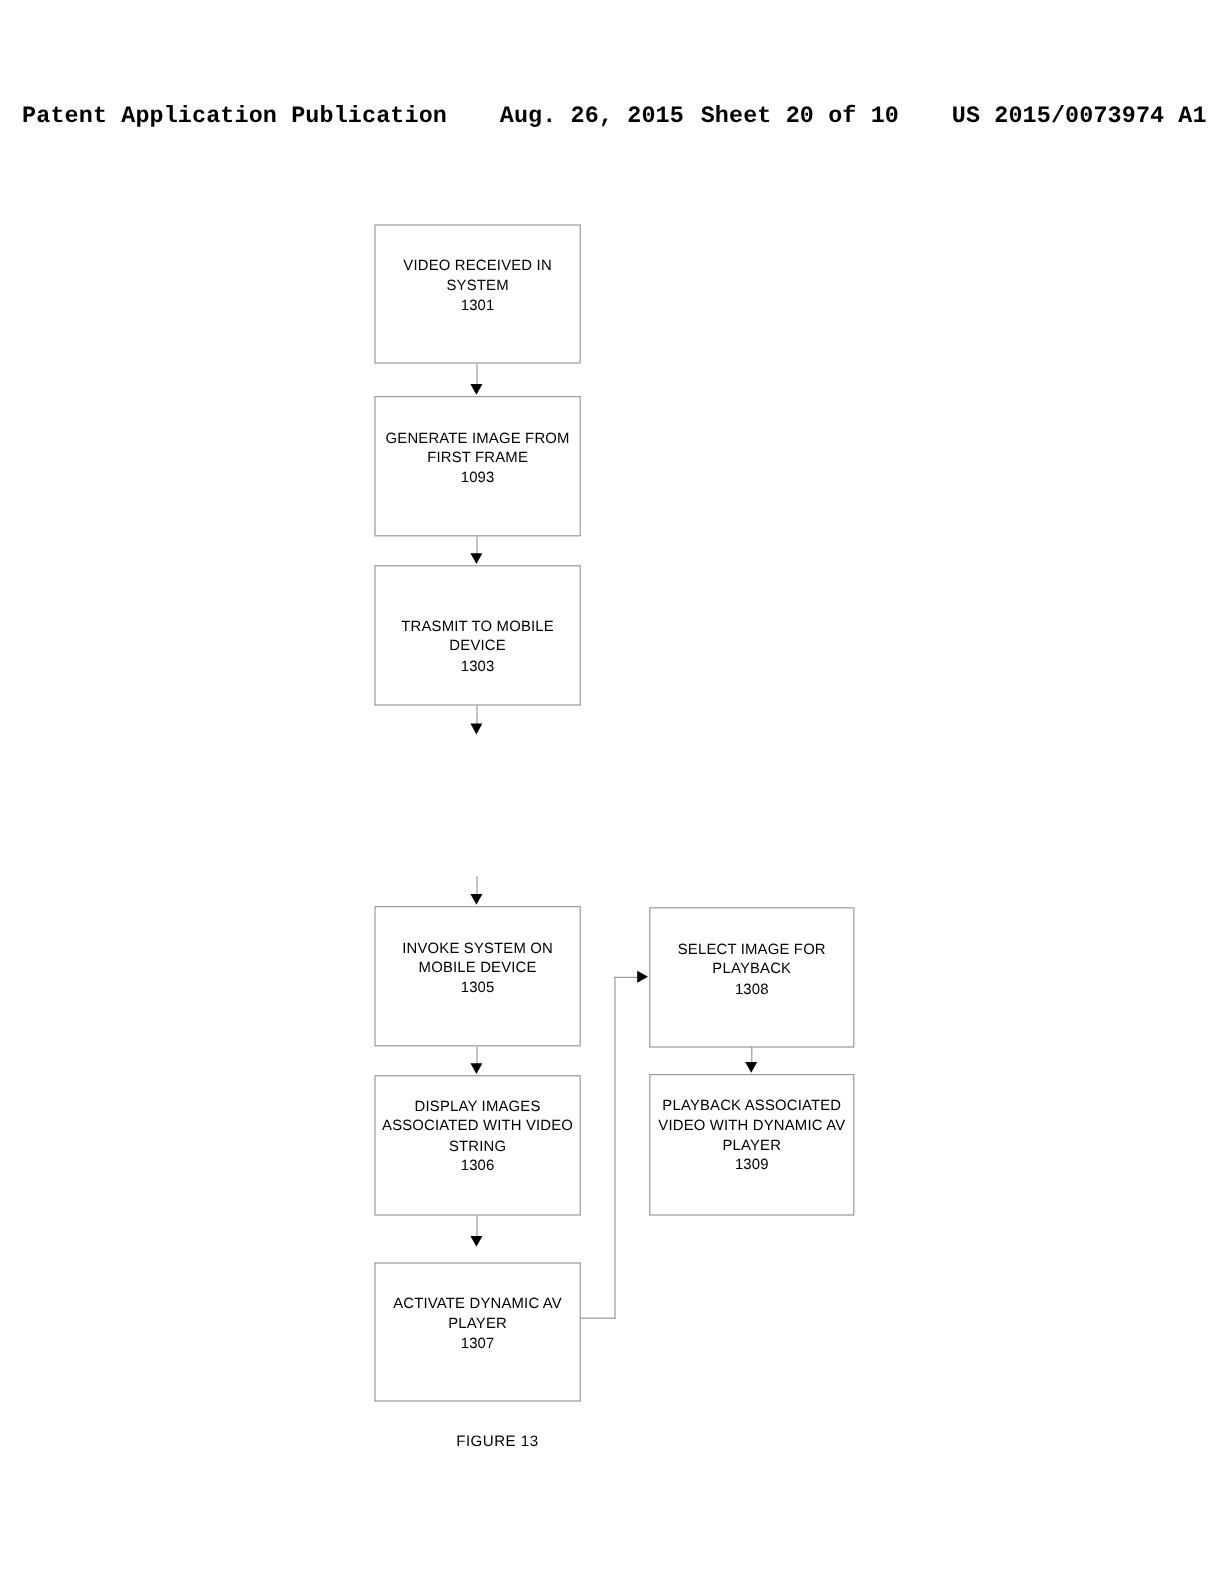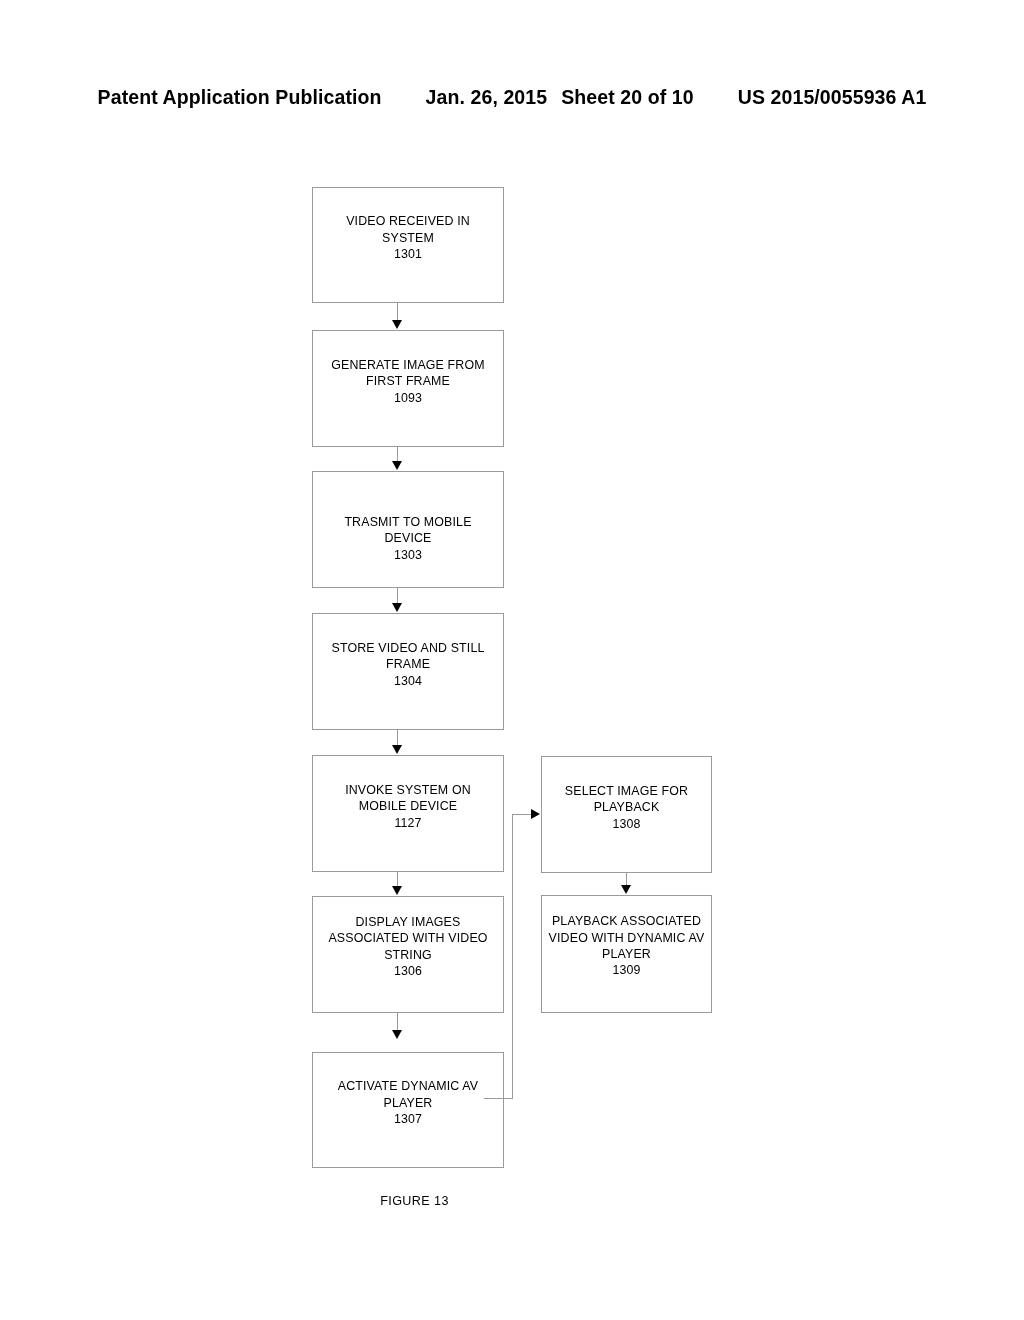--- a/index.html
+++ b/index.html
@@ -20,21 +20,21 @@
   
   #page-header {
     position: absolute;
     top: 86px;
     left: 0;
     width: 1024px;
     height: 28px;
     display: flex;
     justify-content: center;
     align-items: baseline;
-    font-family: Liberation Sans, sans-serif;
+    font-family: Liberation Mono, monospace;
     font-weight: bold;
     font-size: 19.5px;
     letter-spacing: 0.1px;
     white-space: nowrap;
   }
   #page-header .hdr-seg { display: inline-block; }
   #page-header .gap-a { display: inline-block; width: 44px; }
   #page-header .gap-b { display: inline-block; width: 14px; }
   #page-header .gap-c { display: inline-block; width: 44px; }
 
@@ -60,21 +60,21 @@
   .flow-box .box-text {
     font-size: 12.4px;
     line-height: 16.4px;
     text-align: center;
     white-space: pre-line;
     letter-spacing: 0.15px;
     padding: 0 5px;
   }
 
   
-  .col-left  { left: 312px; width: 192px; }
+  .col-left  { left: 312px; width: 172px; }
   .col-right { left: 541px; width: 171px; }
 
   .b1301 { top: 187px; height: 116px; }
   .b1302 { top: 330px; height: 117px; }
   .b1303 { top: 471px; height: 117px; }
   .b1304 { top: 613px; height: 117px; }
   .b1305 { top: 755px; height: 117px; }
   .b1306 { top: 896px; height: 117px; }
   .b1307 { top: 1040px; height: 116px; margin-top: 12px; }
   .b1308 { top: 756px; height: 117px; }
@@ -129,25 +129,25 @@
     font-size: 12.6px;
     letter-spacing: 0.4px;
   }
 </style>
 </head>
 <body>
 
 <div id="page-header">
   <span class="hdr-seg">Patent Application Publication</span>
   <span class="gap-a"></span>
-  <span class="hdr-seg">Jan. 26, 2015</span>
+  <span class="hdr-seg">Aug. 26, 2015</span>
   <span class="gap-b"></span>
   <span class="hdr-seg">Sheet 20 of 10</span>
   <span class="gap-c"></span>
-  <span class="hdr-seg">US 2015/0055936 A1</span>
+  <span class="hdr-seg">US 2015/0073974 A1</span>
 </div>
 
 <div id="figure-canvas">
 
   <div class="flow-box col-left b1301">
     <span class="box-text">VIDEO RECEIVED IN
 SYSTEM
 1301</span>
   </div>
 
@@ -156,30 +156,25 @@
 FIRST FRAME
 1093</span>
   </div>
 
   <div class="flow-box col-left b1303">
     <span class="box-text">TRASMIT TO MOBILE
 DEVICE
 1303</span>
   </div>
 
-  <div class="flow-box col-left b1304">
-    <span class="box-text">STORE VIDEO AND STILL
-FRAME
-1304</span>
-  </div>
 
   <div class="flow-box col-left b1305">
     <span class="box-text">INVOKE SYSTEM ON
 MOBILE DEVICE
-1127</span>
+1305</span>
   </div>
 
   <div class="flow-box col-left b1306">
     <span class="box-text">DISPLAY IMAGES
 ASSOCIATED WITH VIDEO
 STRING
 1306</span>
   </div>
 
   <div class="flow-box col-left b1307">

